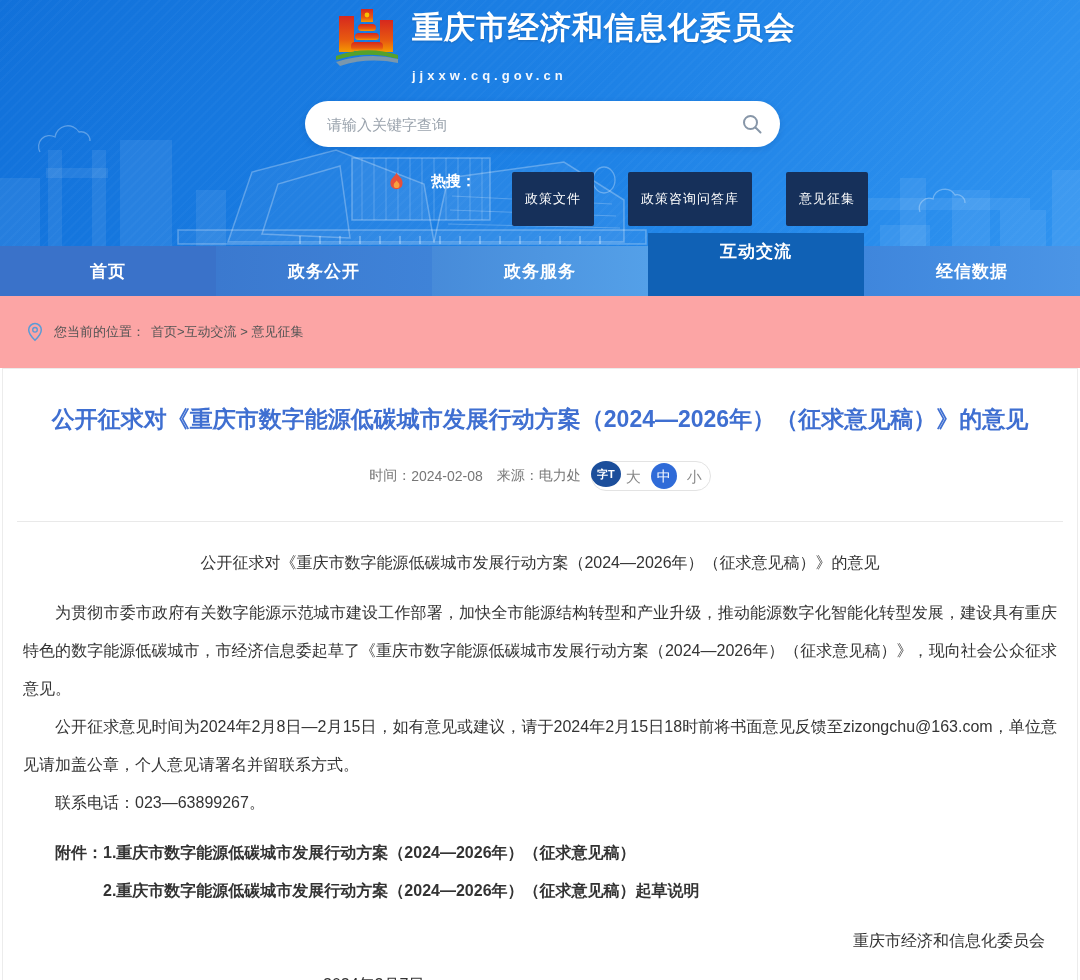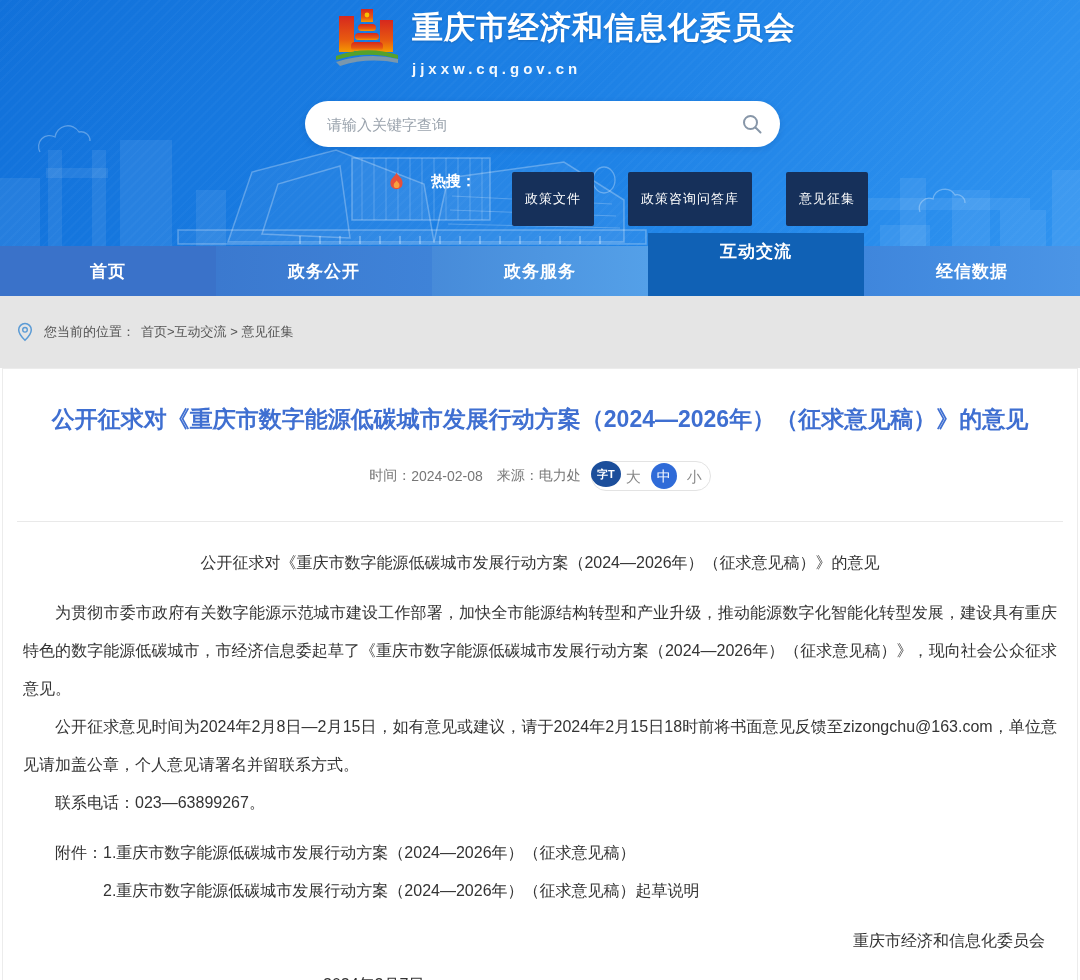--- a/index.html
+++ b/index.html
@@ -10,21 +10,21 @@
   
   .hero { position:relative; width:1080px; height:246px;
           background:linear-gradient(115deg,#1171da 0%,#1e82e6 55%,#2f93f0 100%); overflow:hidden; }
   .hero::after { content:""; position:absolute; inset:0;
           background:repeating-linear-gradient(135deg,rgba(255,255,255,.025) 0 2px,transparent 2px 7px); }
   .skyline { position:absolute; left:0; top:0; }
 
   .brand { position:absolute; left:334px; top:6px; display:flex; align-items:flex-start; gap:12px; cursor:pointer; z-index:3; }
   .brand-text .site-title { color:#fff; font-size:31px; font-weight:bold; letter-spacing:1px; line-height:40px; margin-top:2px;
           text-shadow:0 1px 2px rgba(0,40,90,.25); }
-  .brand-text .site-url { color:#fff; font-size:15px; font-weight:bold; letter-spacing:4px; margin-top:12px; opacity:.95; }
+  .brand-text .site-url { color:#fff; font-size:13px; font-weight:bold; letter-spacing:4px; margin-top:20px; opacity:.95; }
 
   .searchbar { position:absolute; left:305px; top:101px; width:475px; height:46px; background:#fff;
           border-radius:23px; display:flex; align-items:center; z-index:3; box-shadow:0 2px 6px rgba(0,50,110,.15); }
   .searchbar input { flex:1; border:none; outline:none; background:transparent; padding:0 10px 0 22px;
           font-size:15px; color:#333; font-family:inherit; }
   .searchbar input::placeholder { color:#9aa3ad; }
   .search-btn { background:none; border:none; cursor:pointer; padding:0 16px 0 4px; display:flex; align-items:center; }
 
   .hotrow { position:absolute; left:388px; top:172px; display:flex; align-items:flex-start; gap:26px; z-index:3; }
   .hot-label { color:#fff; font-size:15px; font-weight:bold; margin-right:2px; }
@@ -36,21 +36,21 @@
   .nav-tab { width:216px; height:50px; display:flex; align-items:center; justify-content:center;
           color:#fff; font-size:17px; font-weight:bold; letter-spacing:1px; cursor:pointer; }
   .nav-tab:nth-child(1){ background:#3a72c9; }
   .nav-tab:nth-child(2){ background:linear-gradient(90deg,#3b79cf,#3f83d8); }
   .nav-tab:nth-child(3){ background:linear-gradient(90deg,#478bd9,#54a0e8); }
   .nav-tab:nth-child(4){ background:#1061b5; }
   .nav-tab:nth-child(5){ background:linear-gradient(90deg,#3f86dc,#4b95e6); }
   .nav-tab.active { height:63px; margin-top:-13px; align-items:center; padding-bottom:27px; }
 
   
-  .breadcrumb { height:72px; display:flex; align-items:center; padding-left:16px; background:#e5e5e5; }
+  .breadcrumb { height:72px; display:flex; align-items:center; padding-left:26px; background:#fca5a5; }
   .breadcrumb .crumb-prefix { color:#555; font-size:13px; margin-left:10px; }
   .breadcrumb .crumb-path { color:#555; font-size:13px; margin-left:6px; cursor:pointer; }
 
   
   .content-box { margin:0 2px; border:1px solid #ececec; border-bottom:none; min-height:612px; background:#fff; padding-bottom:10px; }
   .art-title { margin:34px 24px 0; text-align:center; color:#3f6fd1; font-size:23px; font-weight:bold; line-height:32px; }
   .meta { display:flex; justify-content:center; align-items:center; margin-top:26px; color:#777; font-size:14px; gap:0; }
   .meta .mv { color:#777; }
   .fontsize-widget { display:flex; align-items:center; margin-left:10px; position:relative; }
   .fs-pill { display:flex; align-items:center; border:1px solid #e3e3e3; border-radius:15px; height:30px;
@@ -59,21 +59,21 @@
           color:#fff; font-size:11px; font-weight:bold; display:flex; align-items:center; justify-content:center; z-index:1; }
   .fs-opt { color:#888; font-size:15px; cursor:pointer; line-height:1; }
   .fs-opt.selected { background:#2f6bd8; color:#fff; width:26px; height:26px; border-radius:50%;
           display:flex; align-items:center; justify-content:center; font-size:14px; }
   .divider { border:none; border-top:1px solid #e9e9e9; margin:30px 14px 0; }
 
   .article-body { padding:0 20px; color:#333; font-size:16px; }
   .body-heading { text-align:center; margin-top:26px; line-height:30px; }
   .para { line-height:38px; text-indent:2em; text-align:justify; }
   .para.first { margin-top:16px; }
-  .attach-line { line-height:38px; text-indent:2em; margin-top:12px; cursor:pointer; }
+  .attach-line { line-height:38px; text-indent:2em; margin-top:12px; cursor:pointer;font-weight:bold; }
   .attach-line.second { text-indent:5em; margin-top:0; }
   .sig-org { text-align:right; padding-right:12px; margin-top:16px; line-height:30px; }
   .sig-date { padding-left:300px; margin-top:14px; line-height:30px; }
 </style>
 </head>
 <body>
 
 <div class="page">
 
   <div class="hero">

